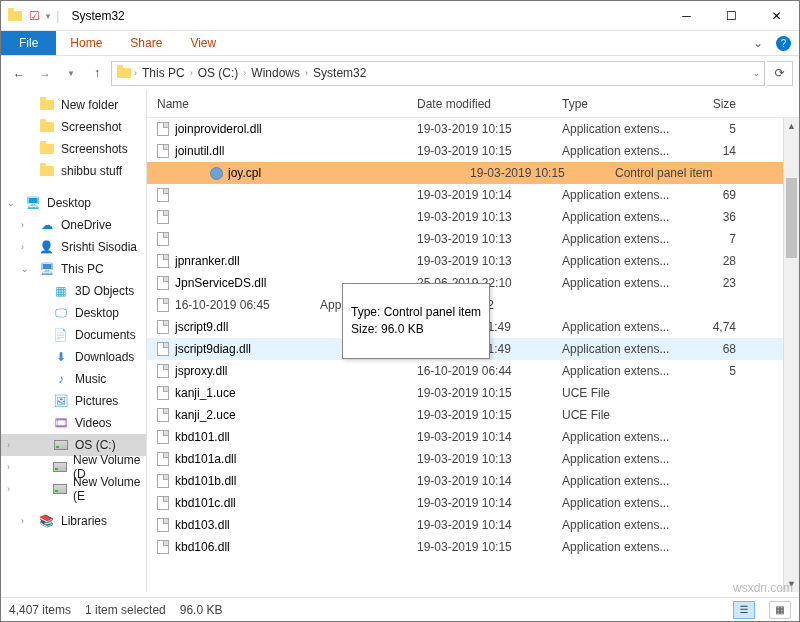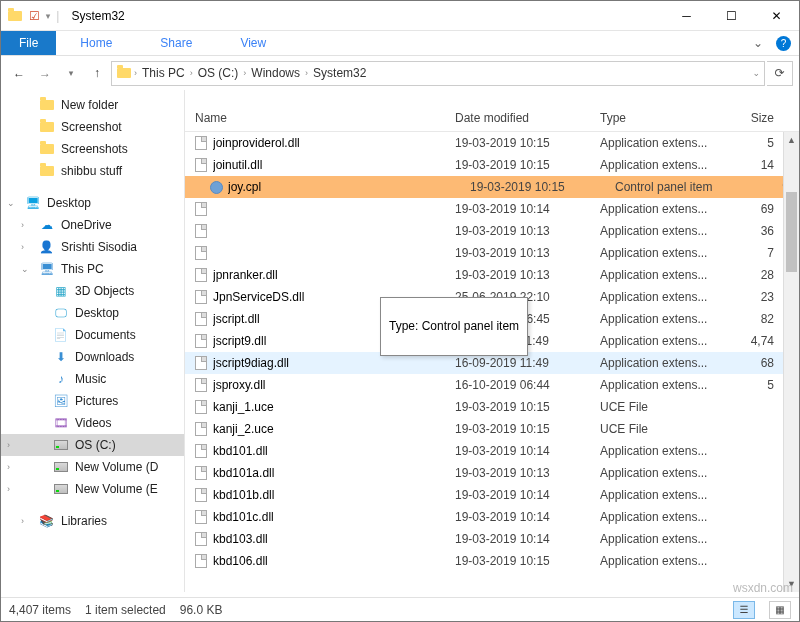--- a/index.html
+++ b/index.html
@@ -9,55 +9,55 @@
 .titlebar { height: 30px; display: flex; align-items: center; border-bottom: 1px solid #e5e5e5; }
 .titlebar .qat { display: flex; align-items: center; padding: 0 6px; gap: 6px; }
 .titlebar .folder-ico { color: #f7c845; }
 .titlebar .title { padding-left: 6px; }
 .titlebar .spacer { flex: 1; }
 .winbtn { width: 45px; height: 29px; display: flex; align-items: center; justify-content: center; }
 
 
 .ribbon { height: 25px; display: flex; align-items: stretch; border-bottom: 1px solid #e1e1e1; }
 .filetab { background: #1979ca; color: #fff; padding: 0 18px; display: flex; align-items: center; }
-.rtab { padding: 0 24px; display: flex; align-items: center; color: #3b82f6; }
+.rtab { padding: 0 14px; display: flex; align-items: center; color: #c2410c; }
 .ribbon .rspacer { flex: 1; }
 .ribbon .chev, .ribbon .help { width: 24px; display: flex; align-items: center; justify-content: center; color: #666; }
 .ribbon .help { background: #0078d7; color:#fff; border-radius:50%; width:15px; height:15px; font-size:10px; margin: 5px 8px 0 6px;}
 
 
 .navbar { height: 34px; display: flex; align-items: center; padding: 4px 6px; gap: 2px; }
 .navbtn { width: 24px; height: 24px; display: flex; align-items: center; justify-content: center; color: #777; }
 .navbtn.enabled { color: #333; }
 .addressbar { flex: 1; height: 25px; border: 1px solid #ccc; display: flex; align-items: center; padding: 0 4px; gap: 2px; }
 .addressbar .crumb { display: flex; align-items: center; gap: 4px; padding: 0 3px; color: #333; }
 .addressbar .sep { color: #888; font-size: 9px; }
 .addressbar .aspacer { flex: 1; }
 .refresh { width: 26px; height: 25px; border: 1px solid #ccc; border-left: none; display: flex; align-items: center; justify-content: center; color: #555;}
 .searchbox { width: 205px; height: 25px; border: 1px solid #ccc; margin-left: 4px; display: flex; align-items: center; padding: 0 6px; color: #777; }
 .searchbox .sicon { margin-left: auto; color: #555;}
 
 
 .main { display: flex; height: 502px; }
-.tree { width: 184px; border-right: 1px solid #e5e5e5; overflow: hidden; padding-top: 4px; position: relative;}
+.tree { width: 146px; border-right: 1px solid #e5e5e5; overflow: hidden; padding-top: 4px; position: relative;}
 .tnode { display: flex; align-items: center; height: 22px; padding-left: 24px; gap: 6px; color: #222; }
 .tnode.ind1 { padding-left: 38px; }
 .tnode.ind2 { padding-left: 52px; }
 .tnode.selected { background: #d8d8d8; }
 .tnode .exp { position: absolute; left: 6px; color: #888; font-size: 9px;}
 .tnode.ind1 .exp { left: 20px;}
 .tico { width: 16px; height: 16px; display: inline-flex; align-items: center; justify-content: center; }
 .folder-y { background: #ffd969; border-radius: 1px; width: 14px; height: 10px; position: relative; }
 .folder-y::before { content:''; position:absolute; top:-3px; left:0; width:6px; height:3px; background:#ffd969; border-radius:1px 1px 0 0;}
 .desk-ico { color:#0aa1e2; }
 .drive-ico { background: linear-gradient(#d9d9d9,#bfbfbf); width:14px; height:10px; border:1px solid #888; position:relative;}
 .drive-ico::after{content:'';position:absolute;bottom:1px;left:1px;width:3px;height:2px;background:#0bd90b;}
 
 
-.files { flex: 1; display: flex; flex-direction: column; position: relative; margin-top: 14px; }
+.files { flex: 1; display: flex; flex-direction: column; position: relative; }
 .colheaders { height: 28px; display: flex; align-items: center; border-bottom: 1px solid #e8e8e8; color: #444; padding-left: 10px;}
 .col-name { width: 260px; }
 .col-date { width: 145px; }
 .col-type { width: 130px; }
 .col-size { width: 54px; text-align: right; padding-right: 10px;}
 .filelist { flex: 1; overflow: hidden; }
 .frow { height: 22px; display: flex; align-items: center; padding-left: 10px; }
 .frow.selected { background: #fdba74; justify-content: flex-end; }
 .frow.hover { background: #e5f3ff; }
 .frow .fico { width: 18px; display:inline-flex; align-items:center;}
@@ -319,21 +319,20 @@
           </span>
           <span class="fname">JpnServiceDS.dll</span>
           <span class="fdate">25-06-2019 22:10</span>
           <span class="ftype">Application extens...</span>
           <span class="fsize">23</span>
         </div>
         <div class="frow">
           <span class="fico">
             <span class="page-ico"></span>
           </span>
-          <span class="fname">jscript.dll</span>
           <span class="fdate">16-10-2019 06:45</span>
           <span class="ftype">Application extens...</span>
           <span class="fsize">82</span>
         </div>
         <div class="frow">
           <span class="fico">
             <span class="page-ico"></span>
           </span>
           <span class="fname">jscript9.dll</span>
           <span class="fdate">16-09-2019 11:49</span>
@@ -433,20 +432,21 @@
       </div>
 
     <div class="scrollbar-v">
       <div class="arr up">▲</div>
       <div class="thumb"></div>
       <div class="arr down">▼</div>
     </div>
 
     <div class="tooltip">
       <div>Type: Control panel item</div>
+      <div>Size: 96.0 KB</div>
     </div>
   </div>
 </div>
 
 <div class="statusbar">
   <span>4,407 items</span>
   <span>1 item selected</span>
   <span>96.0 KB</span>
   <div class="sspacer"></div>
   <div class="viewbtn active">☰</div>

